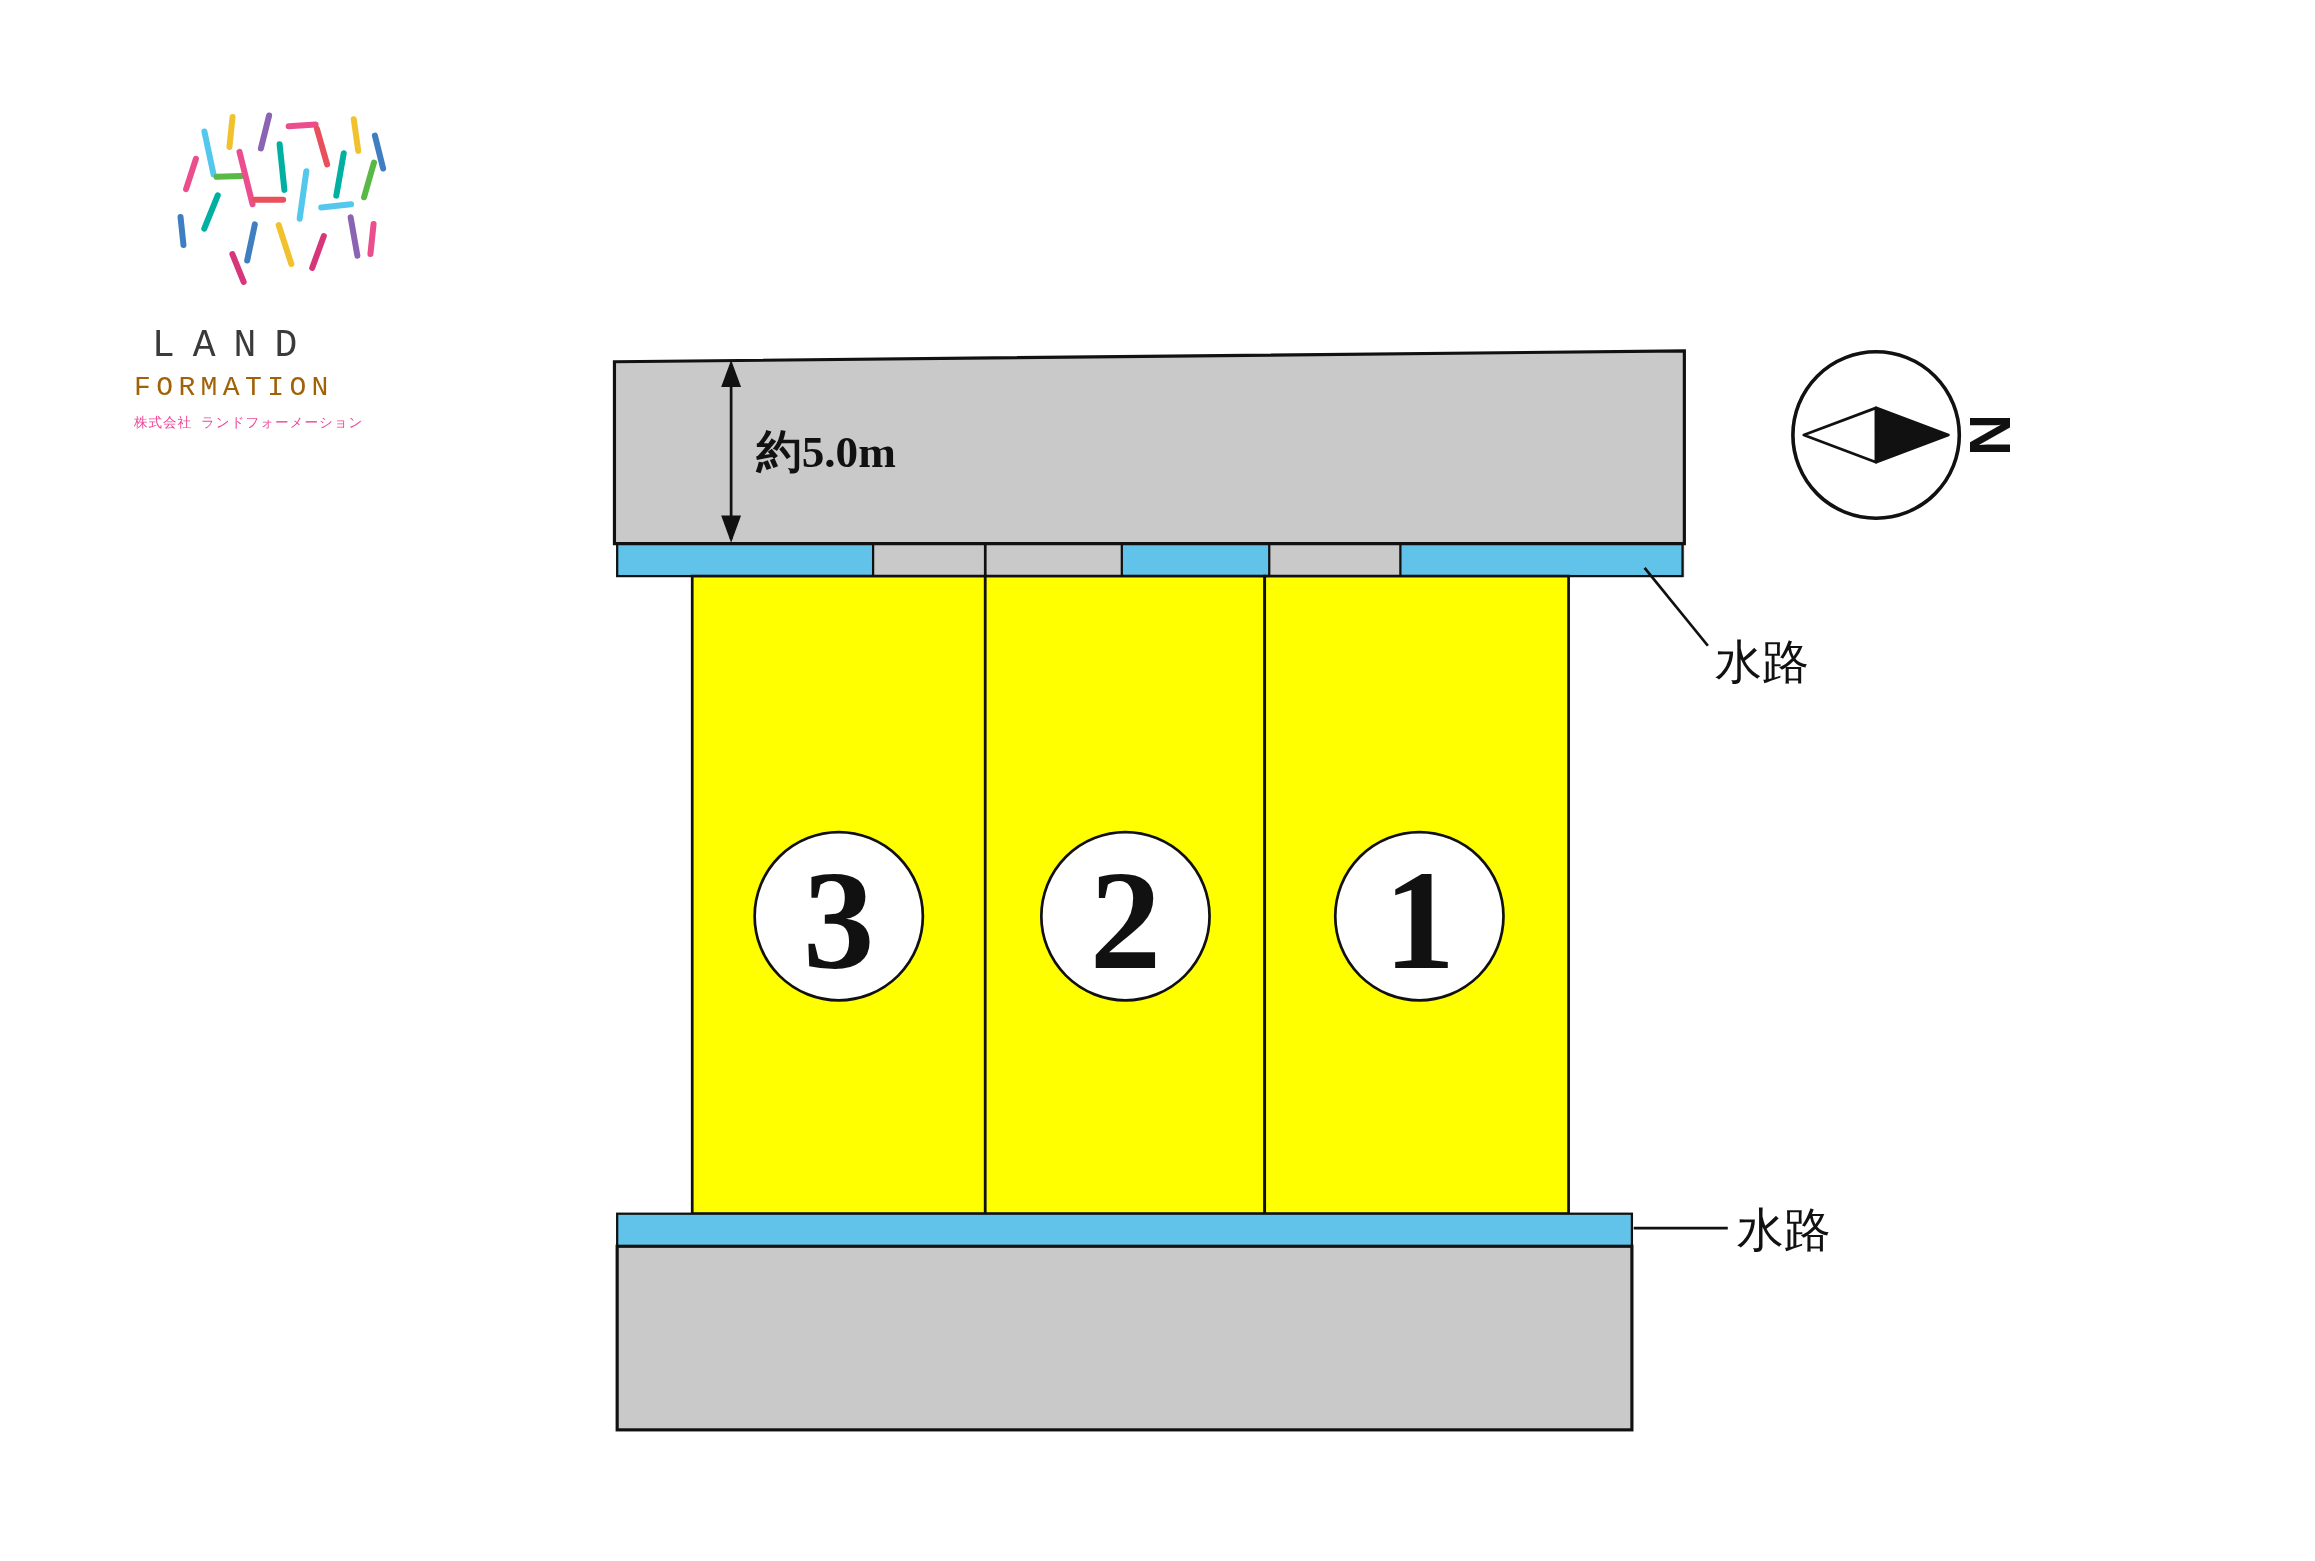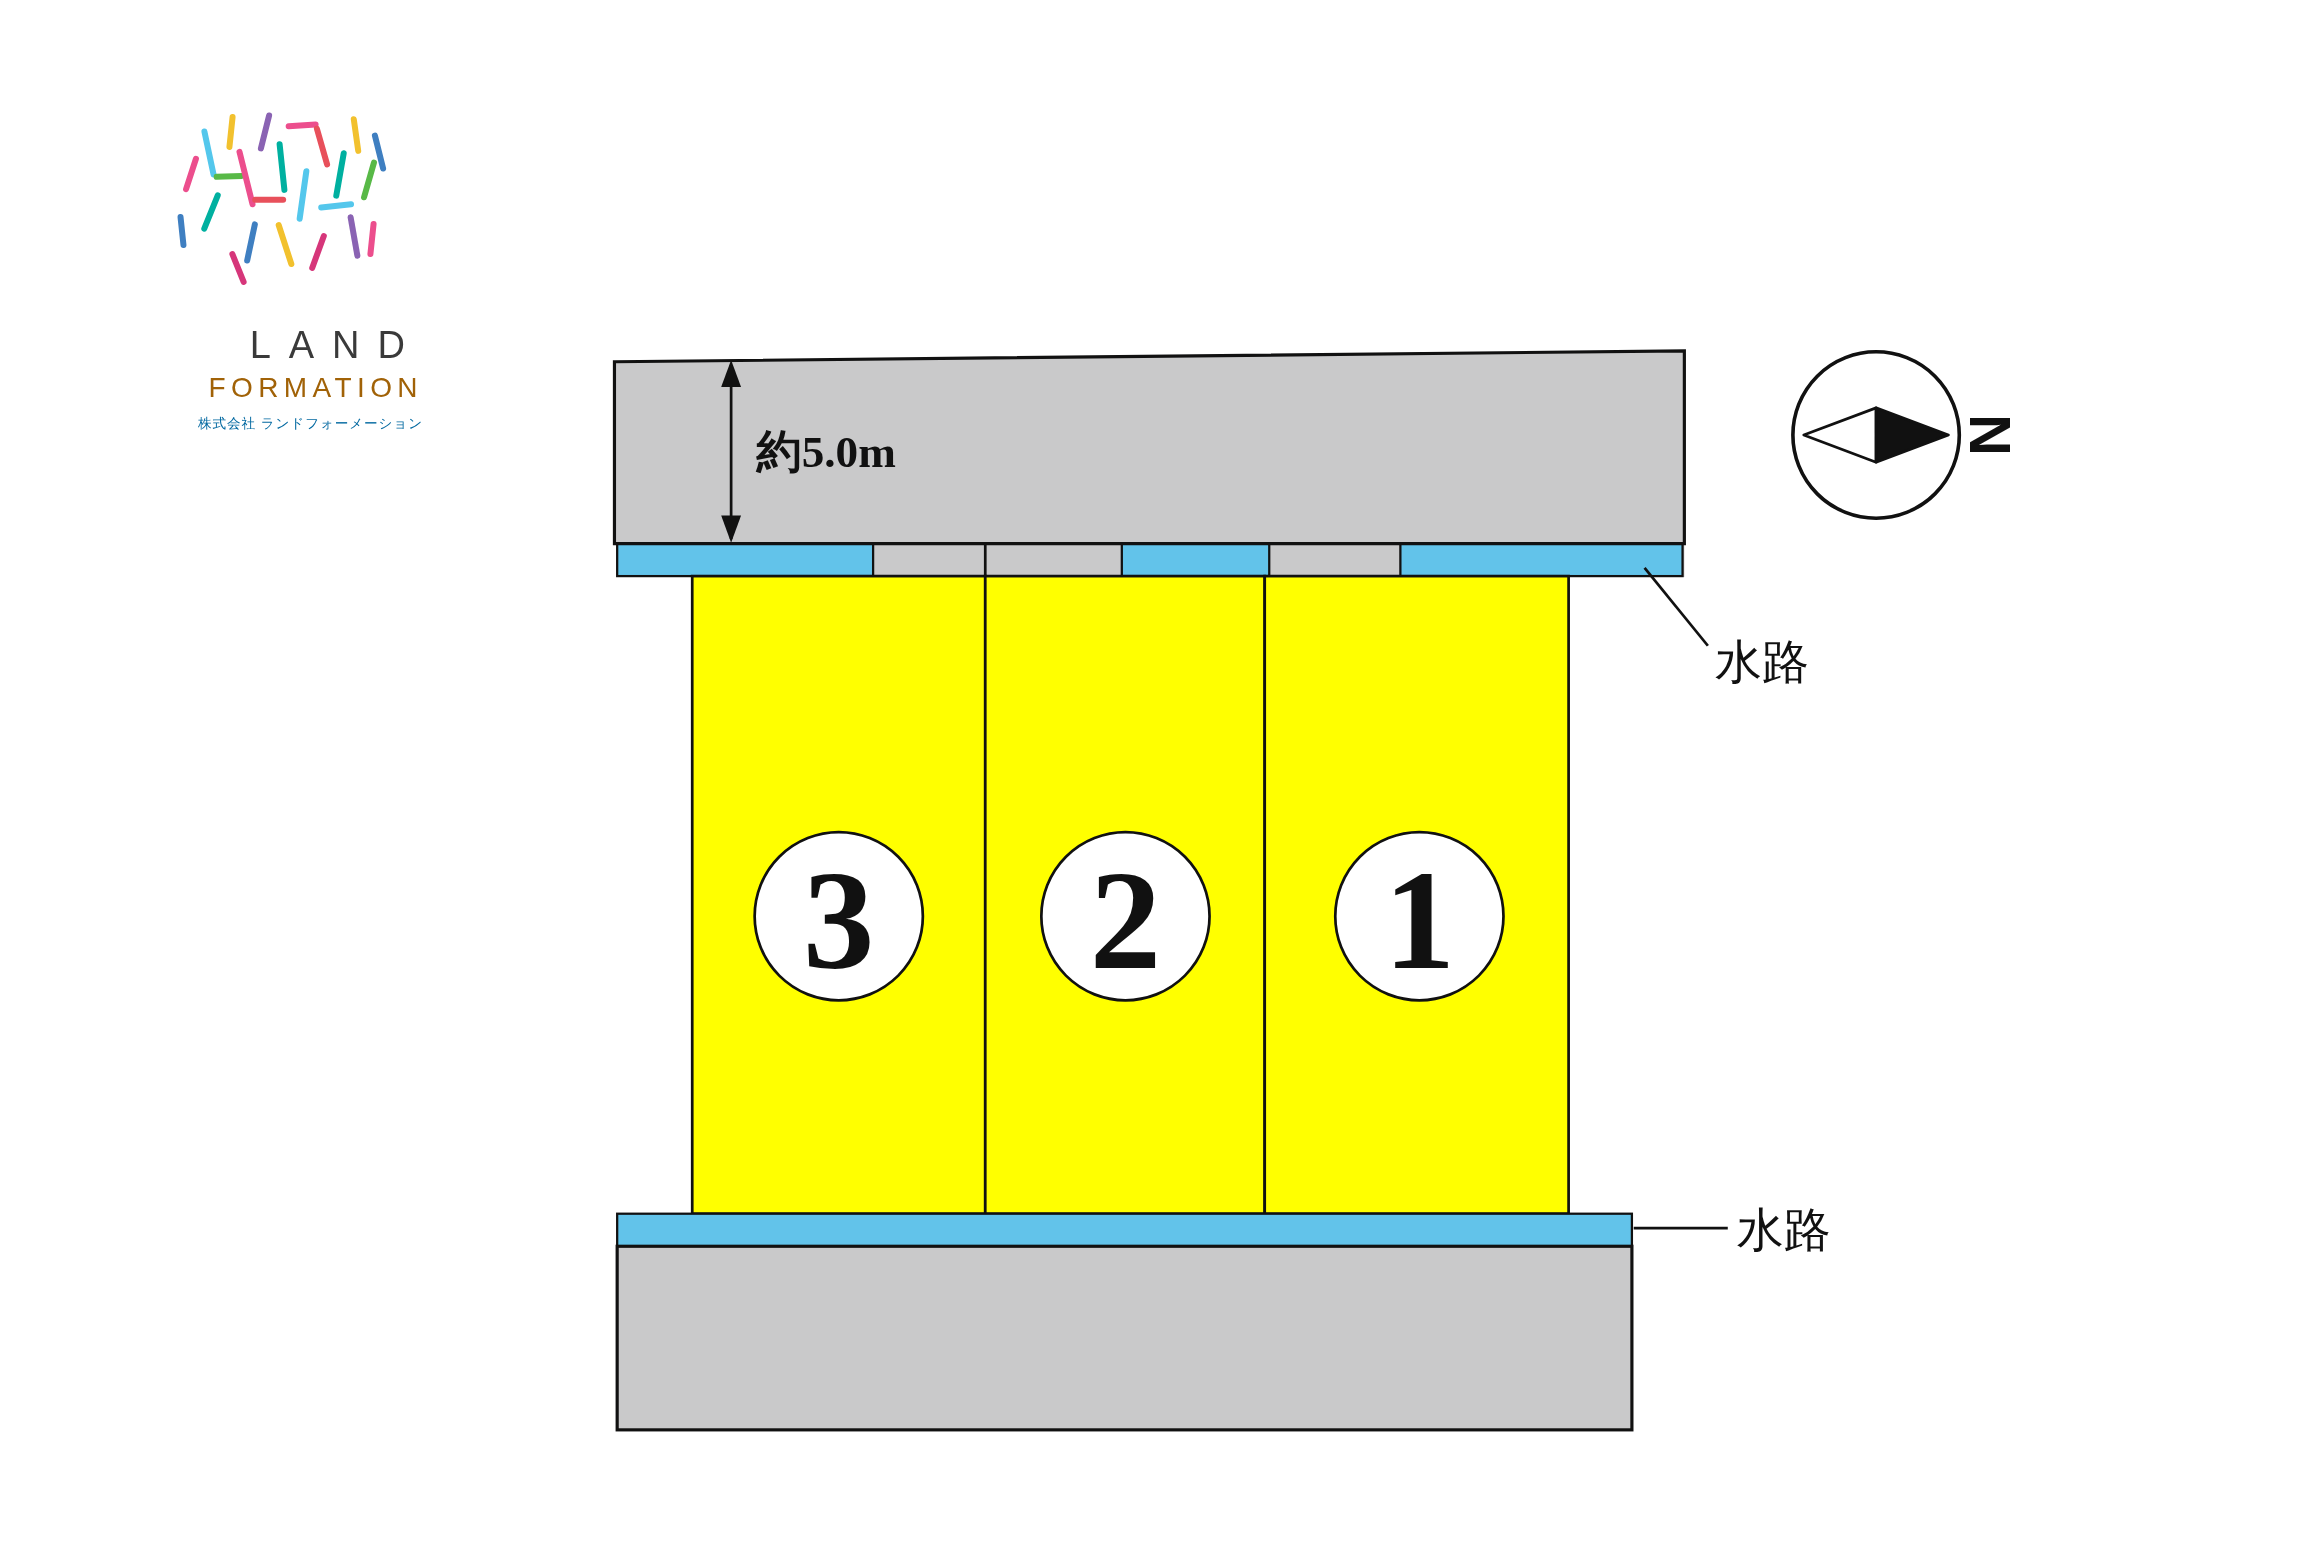--- a/index.html
+++ b/index.html
@@ -1,26 +1,26 @@
 <!DOCTYPE html>
 <html style="font-size:14.5px"><head>
 <meta charset="utf-8">
 <style>
   * { margin:0; padding:0; box-sizing:border-box; }
   html,body { background:#ffffff; }
   body { font-family:"Liberation Sans", sans-serif; }
   .page { position:relative; width:2316px; height:1561px; background:#ffffff; overflow:hidden; }
 
   
-  .logo { position:absolute; left:134px; top:105px; width:289px; text-align:right; }
+  .logo { position:absolute; left:134px; top:105px; width:289px; text-align:left;font-family:Liberation Mono, monospace; }
   .logo-mark { position:relative; width:213px; height:215px; margin:0 auto; }
   .seg { position:absolute; width:6.3px; border-radius:3.6px; display:block; }
   .logo-line1 { font-size:38px; letter-spacing:18px; text-indent:18px; color:#3a3a3a; margin-top:3.6px; }
   .logo-line2 { font-size:28px; letter-spacing:5.4px; color:#a16207; margin-top:5.4px; }
-  .logo-company { font-size:13.6px; color:#0369a1; margin-top:11px; letter-spacing:0.9px; }
+  .logo-company { font-size:13.6px; color:#ec4899; margin-top:11px; letter-spacing:0.9px; }
 
   
   .title { position:absolute; left:412px; top:163px;
            font-family:"Liberation Serif","DejaVu Serif",serif; font-weight:700;
            font-size:159px; line-height:1; color:#6d81a3; letter-spacing:2.7px; white-space:nowrap; }
   .badge { position:absolute; left:1549px; top:156px;
            font-family:"Liberation Serif","DejaVu Serif",serif; font-weight:700;
            font-size:166px; line-height:1; color:#d4536f; white-space:nowrap; }
 
   

